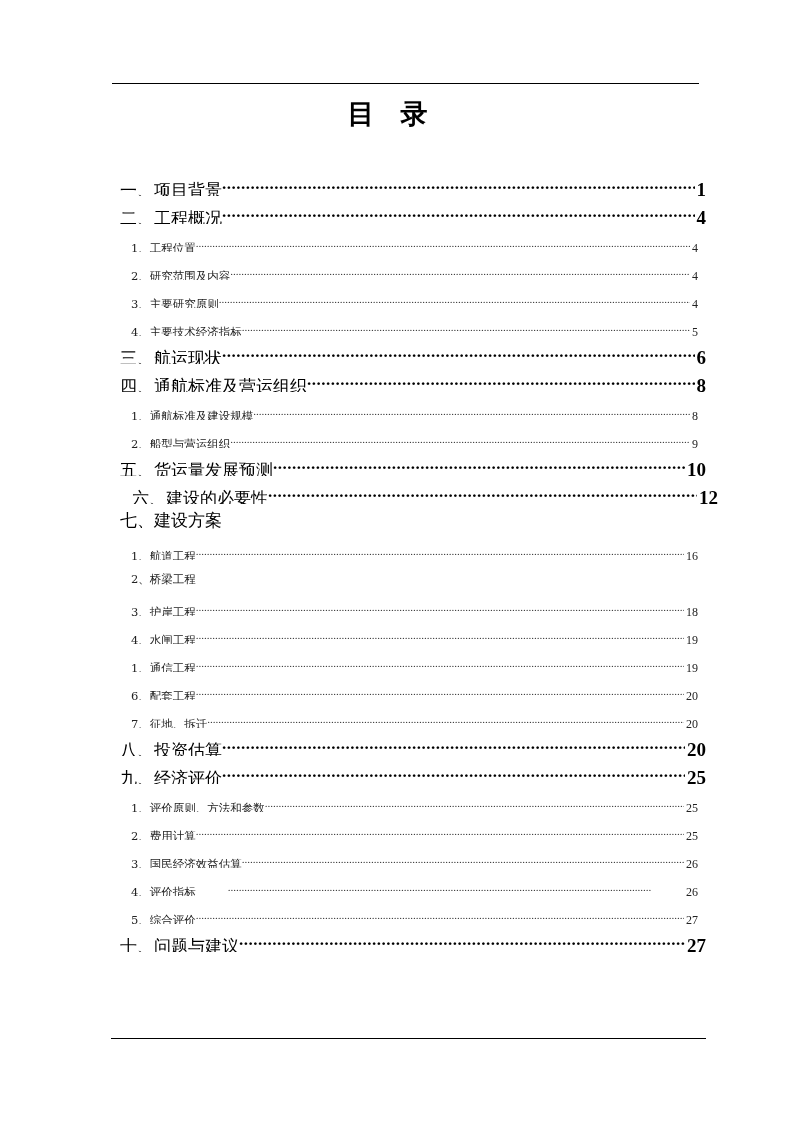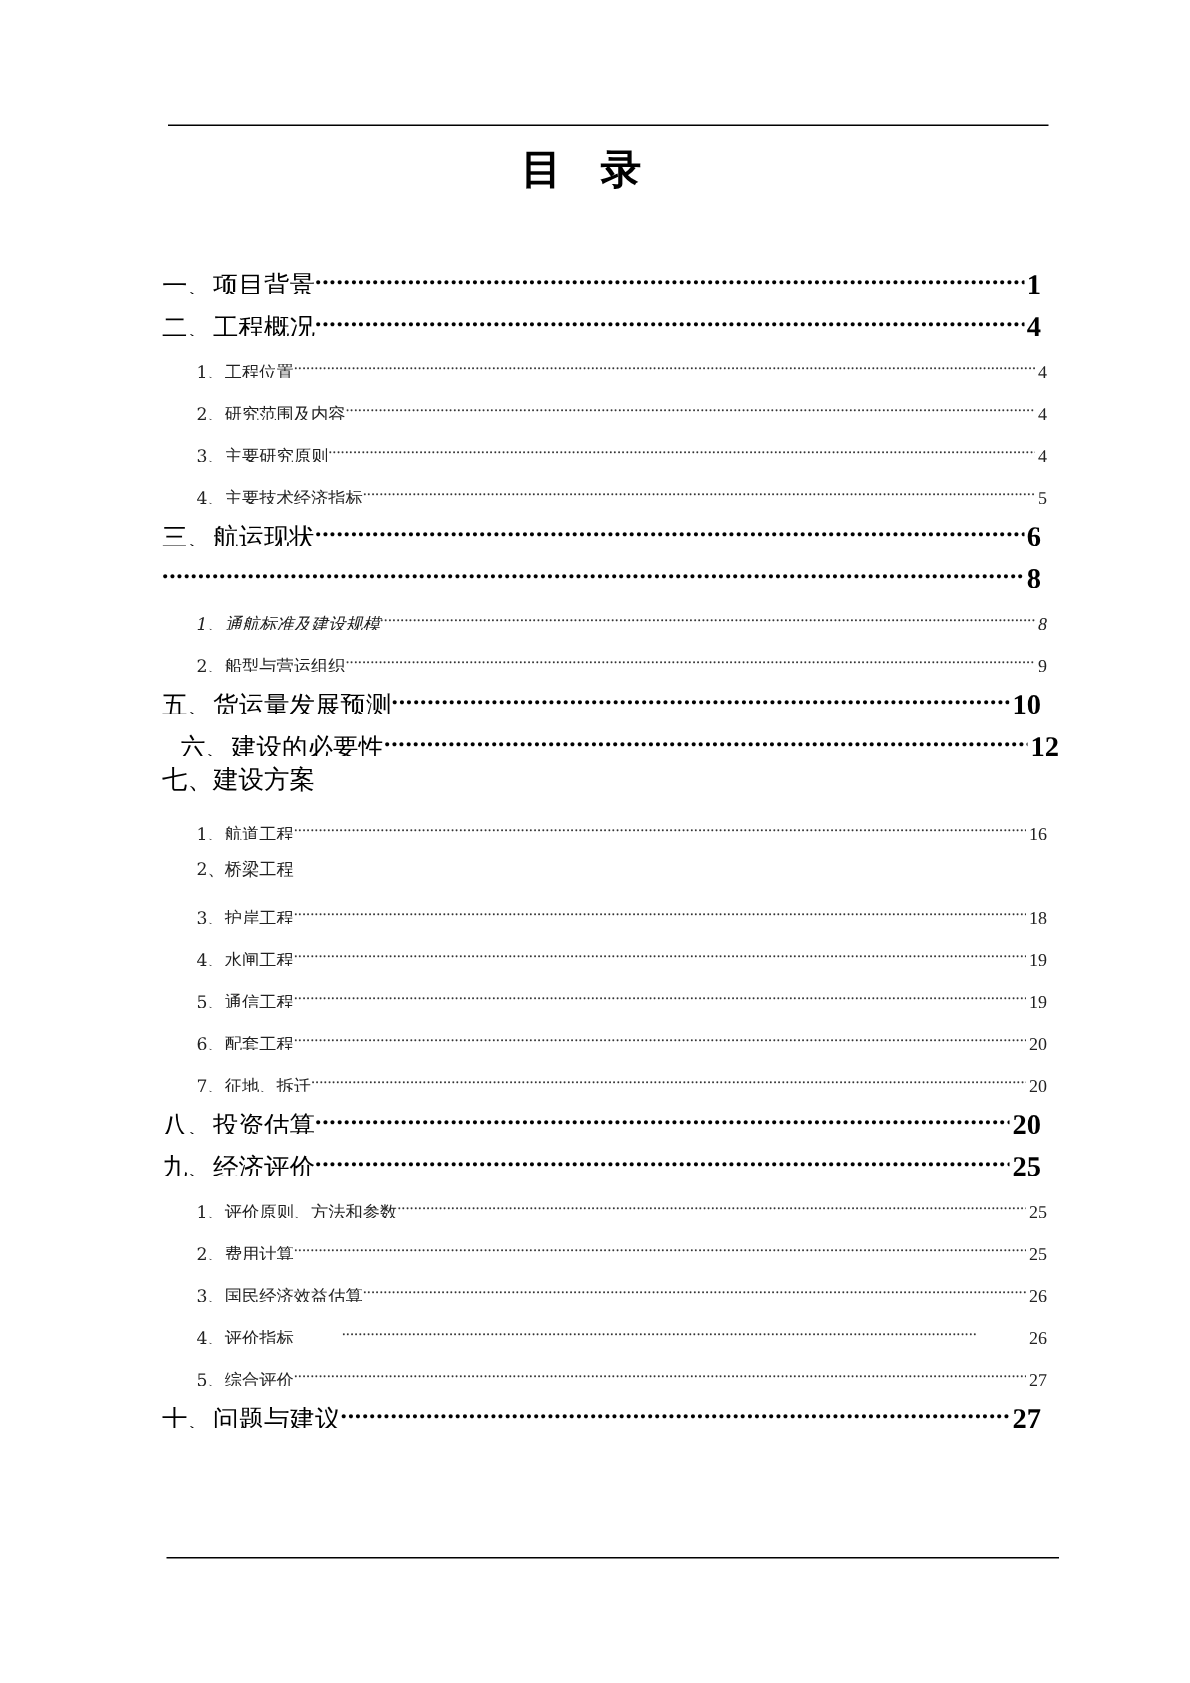--- a/index.html
+++ b/index.html
@@ -9,21 +9,21 @@
   .rule.top { left: 112px; width: 587px; top: 83px; }
   .rule.bottom { left: 111px; width: 595px; top: 1038px; }
   .title { position: absolute; left: 4px; width: 793px; top: 96px; text-align: center;
            font-family: "DejaVu Sans", "Liberation Sans", sans-serif; font-weight: bold;
            font-size: 27px; letter-spacing: 26px; line-height: 36px; box-sizing: border-box; }
   .toc-row { position: absolute; display: flex; align-items: baseline; white-space: nowrap; overflow: hidden; }
   .toc-row .label { flex: 0 0 auto; }
   .toc-row .leader { flex: 1 1 auto; overflow: hidden; position: relative; }
   .toc-row .leader::after { content: "................................................................................................................................................................................................................................................"; position: absolute; left: 0; white-space: nowrap; }
   .toc-row .page { flex: 0 0 auto; text-align: right; }
-  .lvl1 { left: 108px; width: 586px; height: 24px; font-size: 17px; line-height: 24px; }
+  .lvl1 { left: 120px; width: 586px; height: 24px; font-size: 17px; line-height: 24px; }
   .lvl1 .label { font-family: "DejaVu Sans", "Liberation Sans", sans-serif; }
   .lvl1 .leader { height: 24px; }
   .lvl1 .leader::after { font-family: "Liberation Serif", serif; font-weight: bold; font-size: 17px; letter-spacing: 0.5px; top: 0; line-height: 24px; }
   .lvl1 .page { font-family: "Liberation Serif", serif; font-weight: bold; font-size: 19px; padding-left: 2px; }
   .lvl2 { left: 131px; width: 567px; height: 18px; font-size: 11.5px; line-height: 18px; color: #222; }
   .lvl2 .label { font-family: "DejaVu Serif", "Liberation Serif", serif; font-size: 11.5px; }
   .lvl2 .leader { height: 18px; }
   .lvl2 .leader::after { font-family: "Liberation Serif", serif; font-size: 11px; top: 0; line-height: 18px; color: #333; }
   .lvl2 .page { font-family: "Liberation Serif", serif; font-size: 12px; padding-left: 2px; }
 </style>
@@ -64,24 +64,25 @@
       <span class="label">4、主要技术经济指标</span>
       <span class="leader"></span>
       <span class="page">5</span>
     </div>
     <div class="toc-row lvl1" style="top: 340px;">
       <span class="label">三、航运现状</span>
       <span class="leader"></span>
       <span class="page">6</span>
     </div>
     <div class="toc-row lvl1" style="top: 368px;">
+      <span class="label">四、通航标准及营运组织</span>
       <span class="leader"></span>
       <span class="page">8</span>
     </div>
-    <div class="toc-row lvl2" style="top: 402px; font-style: italic;">
+    <div class="toc-row lvl2" style="top: 402px;">
       <span class="label">1、通航标准及建设规模</span>
       <span class="leader"></span>
       <span class="page">8</span>
     </div>
     <div class="toc-row lvl2" style="top: 430px;">
       <span class="label">2、船型与营运组织</span>
       <span class="leader"></span>
       <span class="page">9</span>
     </div>
     <div class="toc-row lvl1" style="top: 452px;">
@@ -113,21 +114,21 @@
       <span class="label">3、护岸工程</span>
       <span class="leader"></span>
       <span class="page">18</span>
     </div>
     <div class="toc-row lvl2" style="top: 626px;">
       <span class="label">4、水闸工程</span>
       <span class="leader"></span>
       <span class="page">19</span>
     </div>
     <div class="toc-row lvl2" style="top: 654px;">
-      <span class="label">5、通信工程</span>
+      <span class="label">1、通信工程</span>
       <span class="leader"></span>
       <span class="page">19</span>
     </div>
     <div class="toc-row lvl2" style="top: 682px;">
       <span class="label">6、配套工程</span>
       <span class="leader"></span>
       <span class="page">20</span>
     </div>
     <div class="toc-row lvl2" style="top: 710px;">
       <span class="label">7、征地、拆迁</span>

